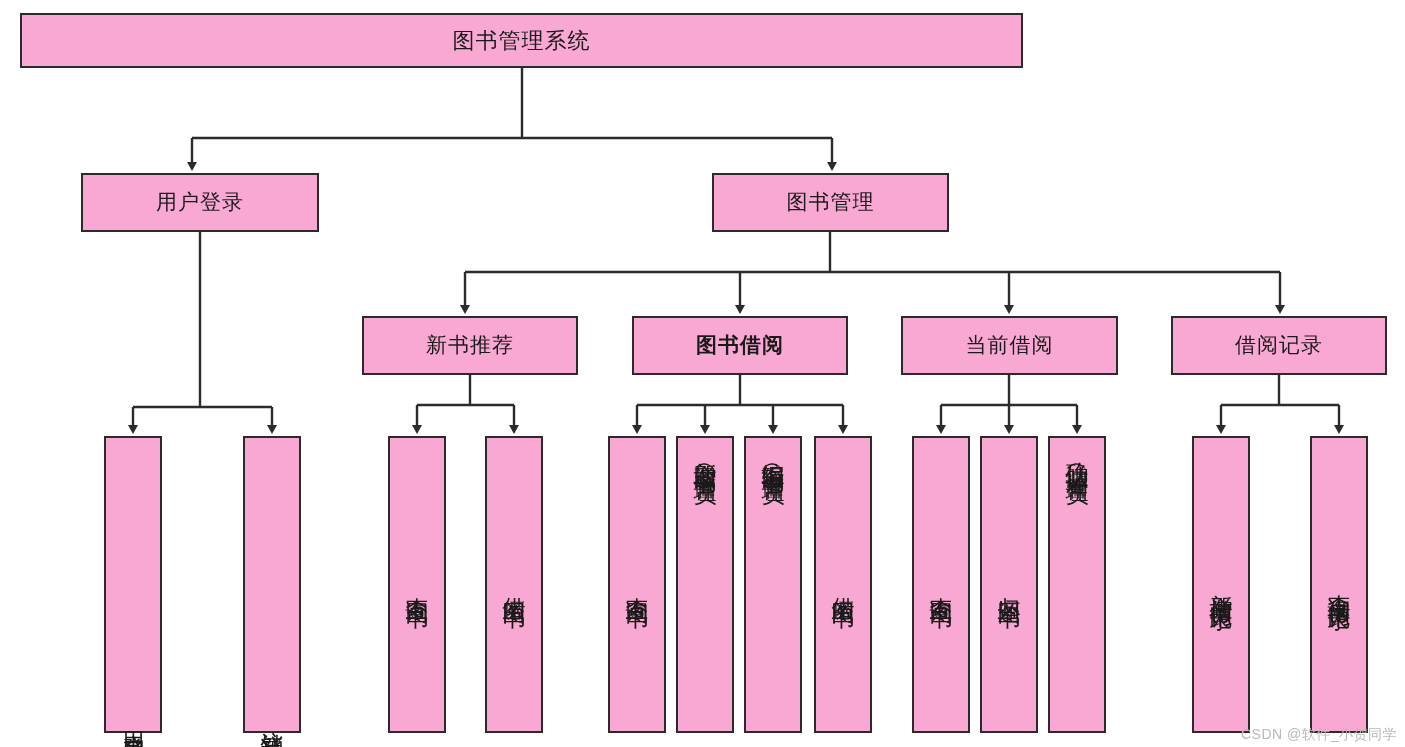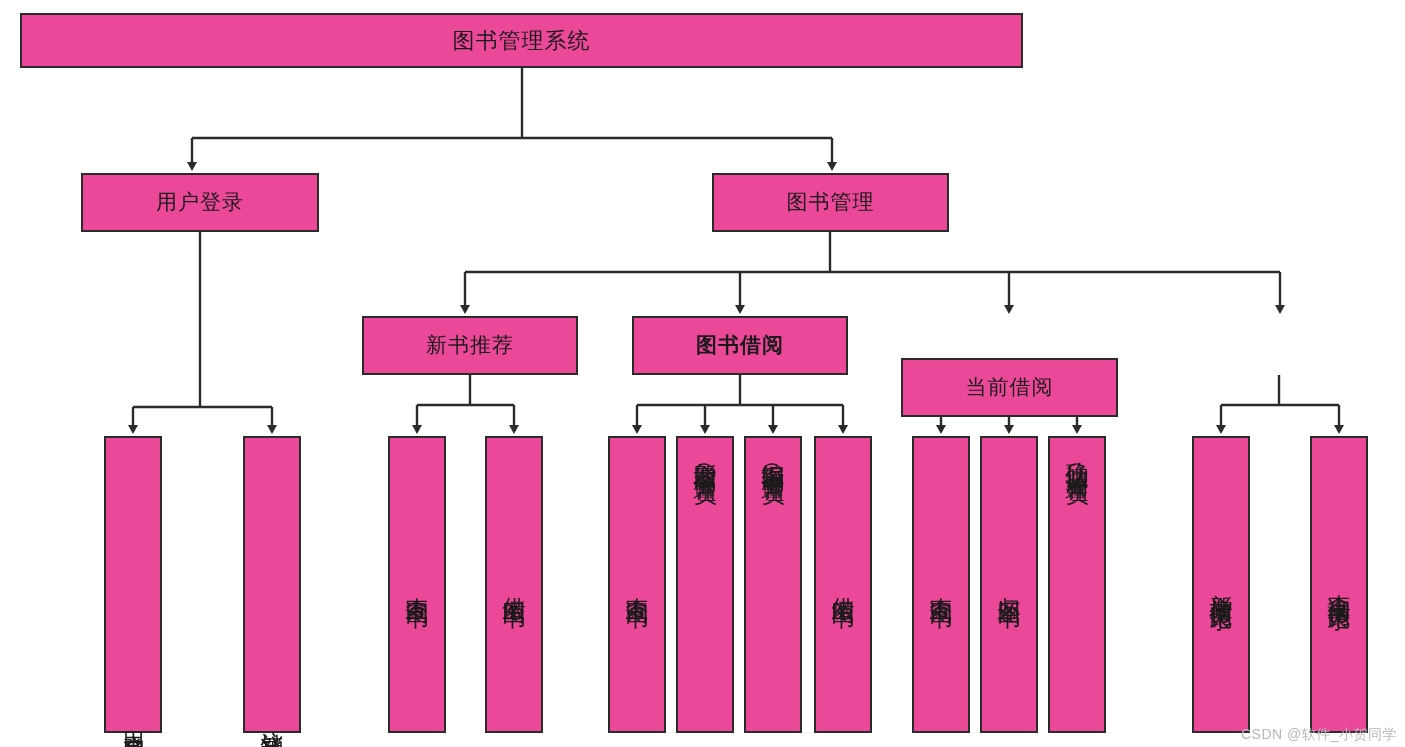--- a/index.html
+++ b/index.html
@@ -21,21 +21,21 @@
   #edges {
     position: absolute;
     left: 0; top: 0;
     width: 1405px;
     height: 747px;
     pointer-events: none;
   }
   .node {
     position: absolute;
     box-sizing: border-box;
-    background: #ec4899;
+    background: #f9a8d4;
     border: 2px solid #2b2b2b;
     display: flex;
     align-items: center;
     justify-content: center;
     color: #1a1a1a;
     z-index: 2;
   }
   .node .lbl {
     display: block;
     text-align: center;
@@ -145,22 +145,25 @@
   <div class="node h" style="left:712px; top:173px; width:237px; height:59px;">
     <span class="lbl">图书管理</span>
   </div>
 
   <div class="node h" style="left:362px; top:316px; width:216px; height:59px;">
     <span class="lbl">新书推荐</span>
   </div>
   <div class="node h" style="left:632px; top:316px; width:216px; height:59px;font-weight:bold;">
     <span class="lbl">图书借阅</span>
   </div>
-  <div class="node h" style="left:901px; top:316px; width:217px; height:59px;margin-top:42px;">
+  <div class="node h" style="left:901px; top:316px; width:217px; height:59px;">
     <span class="lbl">当前借阅</span>
+  </div>
+  <div class="node h" style="left:1171px; top:316px; width:216px; height:59px;">
+    <span class="lbl">借阅记录</span>
   </div>
 
   <div class="node v bottom" style="left:104px; top:436px; width:58px; height:297px;">
     <span class="lbl">用户登录</span>
   </div>
   <div class="node v bottom" style="left:243px; top:436px; width:58px; height:297px;">
     <span class="lbl">注销登录</span>
   </div>
 
   <div class="node v" style="left:388px; top:436px; width:58px; height:297px;">

